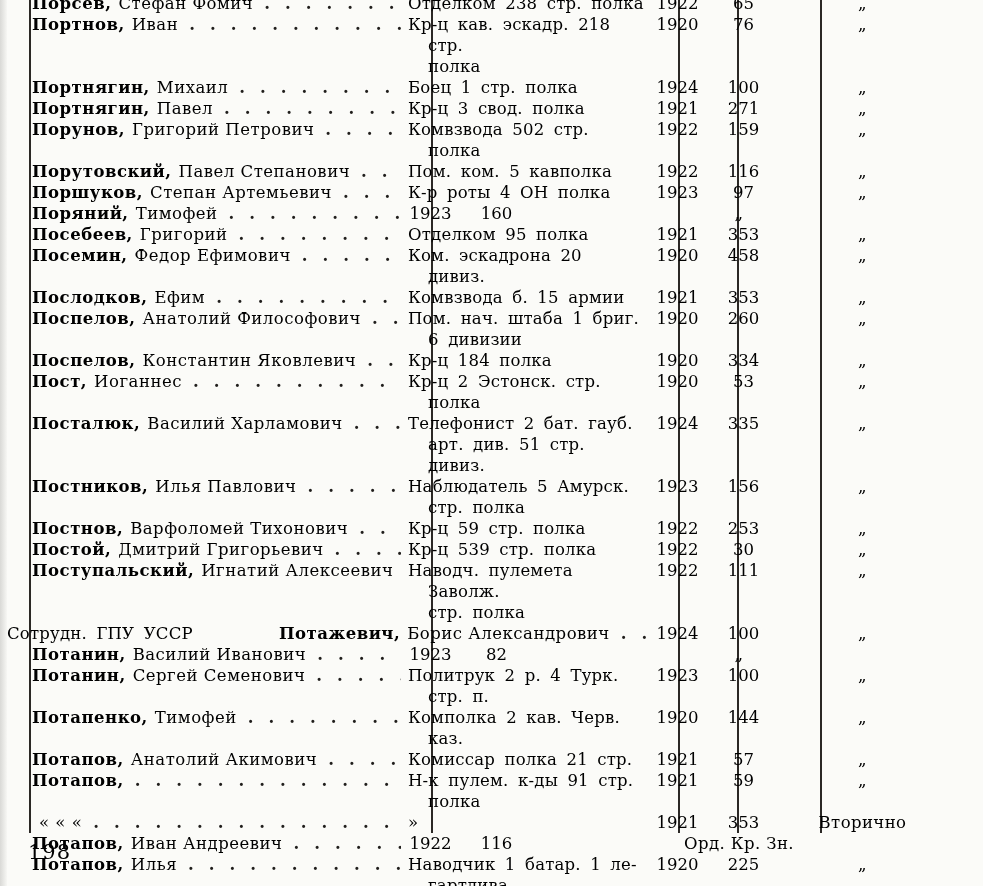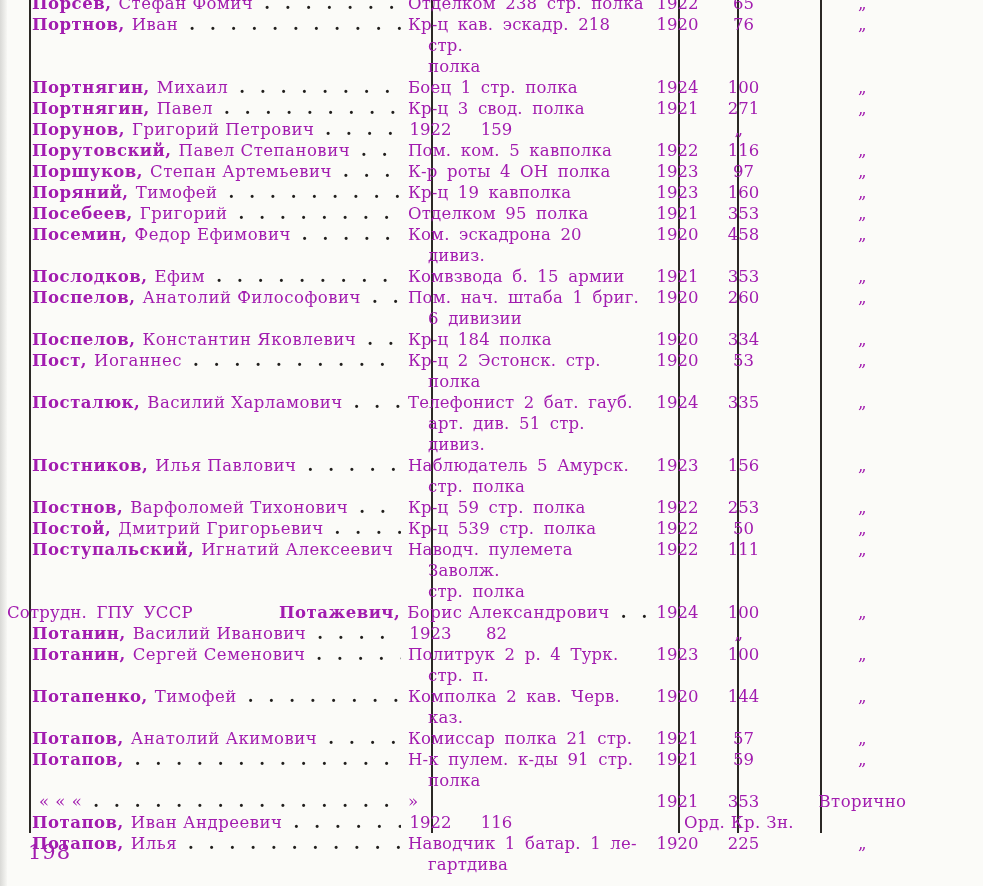--- a/index.html
+++ b/index.html
@@ -2,21 +2,21 @@
 <html><head>
 <meta charset="utf-8">
 <style>
   html,body{margin:0;padding:0;}
   .scan{
     position:relative;
     width:983px;height:886px;
     background:#fbfbf8;
     overflow:hidden;
     font-family:"DejaVu Serif","Liberation Serif",serif;
-    color:#a21caf;
+    color:#000000;
   }
   .edge-shadow{
     position:absolute;left:0;top:0;width:7px;height:886px;
     background:linear-gradient(to right,#d9d9d6,#f7f7f4);
   }
   .vrule{
     position:absolute;top:0;width:2px;height:833px;
     background:#2b2825;
   }
   .vrule.r0{left:29px;}
@@ -118,20 +118,21 @@
         <div class="cell num">271</div>
         <div class="cell note">„</div>
       </div>
 
       <div class="row">
         <div class="cell name">
           <span class="surname">Порунов,</span>
           <span class="given">Григорий Петрович</span>
           <span class="dots"></span>
         </div>
+        <div class="cell pos">Комвзвода 502 стр. полка</div>
         <div class="cell year">1922</div>
         <div class="cell num">159</div>
         <div class="cell note">„</div>
       </div>
 
       <div class="row">
         <div class="cell name">
           <span class="surname">Порутовский,</span>
           <span class="given">Павел Степанович</span>
           <span class="dots"></span>
@@ -153,21 +154,20 @@
         <div class="cell num">97</div>
         <div class="cell note">„</div>
       </div>
 
       <div class="row">
         <div class="cell name">
           <span class="surname">Поряний,</span>
           <span class="given">Тимофей</span>
           <span class="dots"></span>
         </div>
-        <div class="cell pos">Кр-ц 19 кавполка</div>
         <div class="cell year">1923</div>
         <div class="cell num">160</div>
         <div class="cell note">„</div>
       </div>
 
       <div class="row">
         <div class="cell name">
           <span class="surname">Посебеев,</span>
           <span class="given">Григорий</span>
           <span class="dots"></span>
@@ -278,21 +278,21 @@
       </div>
 
       <div class="row">
         <div class="cell name">
           <span class="surname">Постой,</span>
           <span class="given">Дмитрий Григорьевич</span>
           <span class="dots"></span>
         </div>
         <div class="cell pos">Кр-ц 539 стр. полка</div>
         <div class="cell year">1922</div>
-        <div class="cell num">50</div>
+        <div class="cell num">30</div>
         <div class="cell note">„</div>
       </div>
 
       <div class="row">
         <div class="cell name">
           <span class="surname">Поступальский,</span>
           <span class="given">Игнатий Алексеевич</span>
           <span class="dots"></span>
         </div>
         <div class="cell pos">Наводч. пулемета Заволж.

